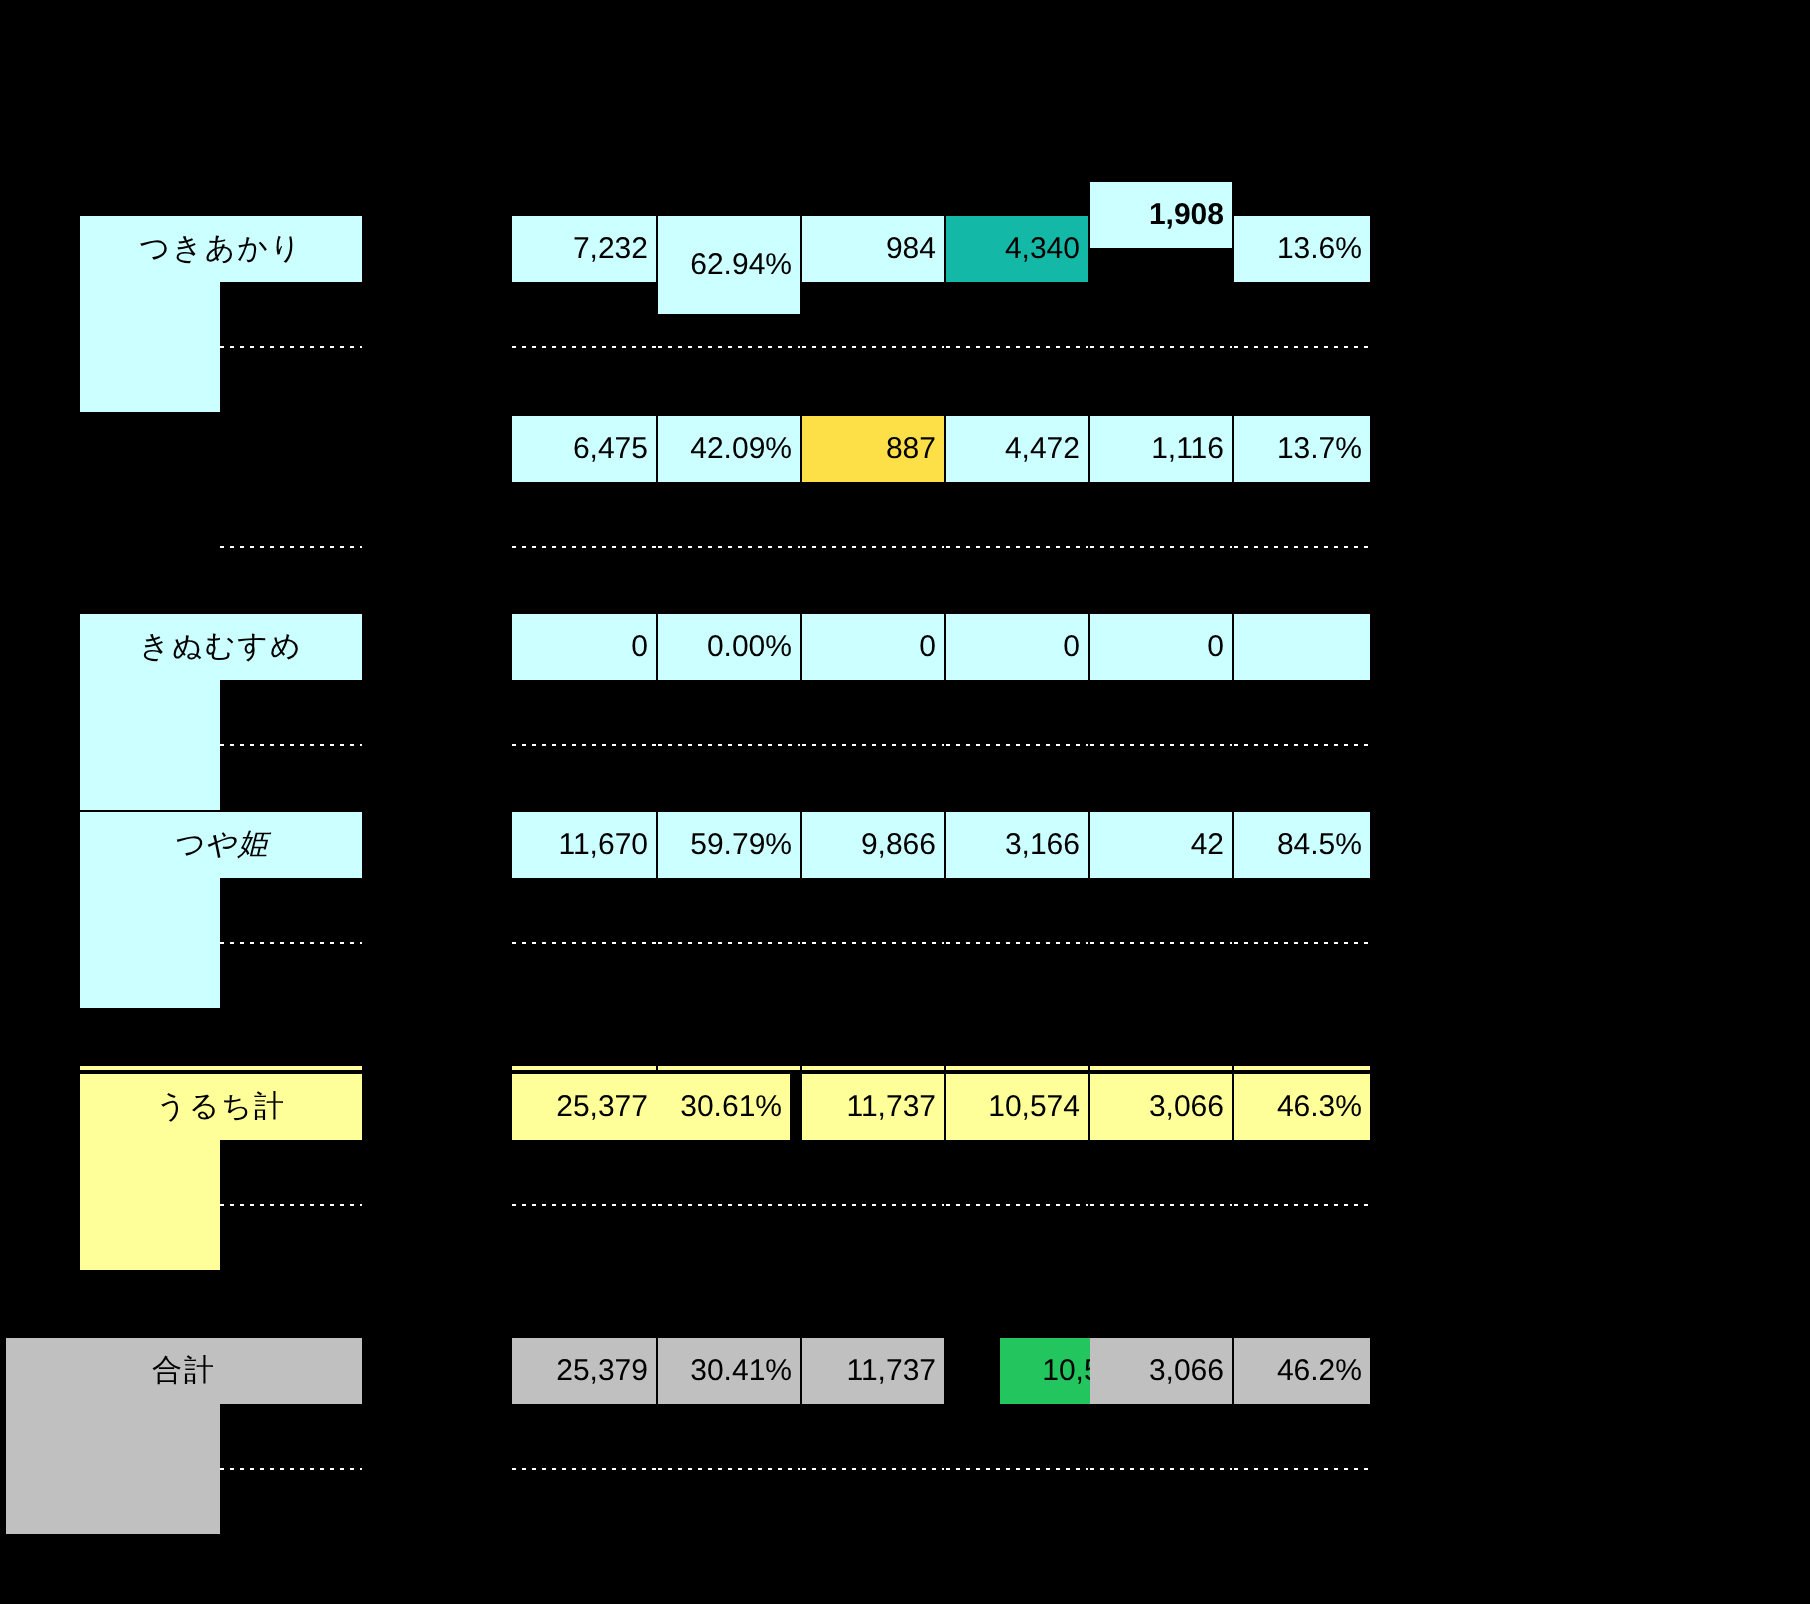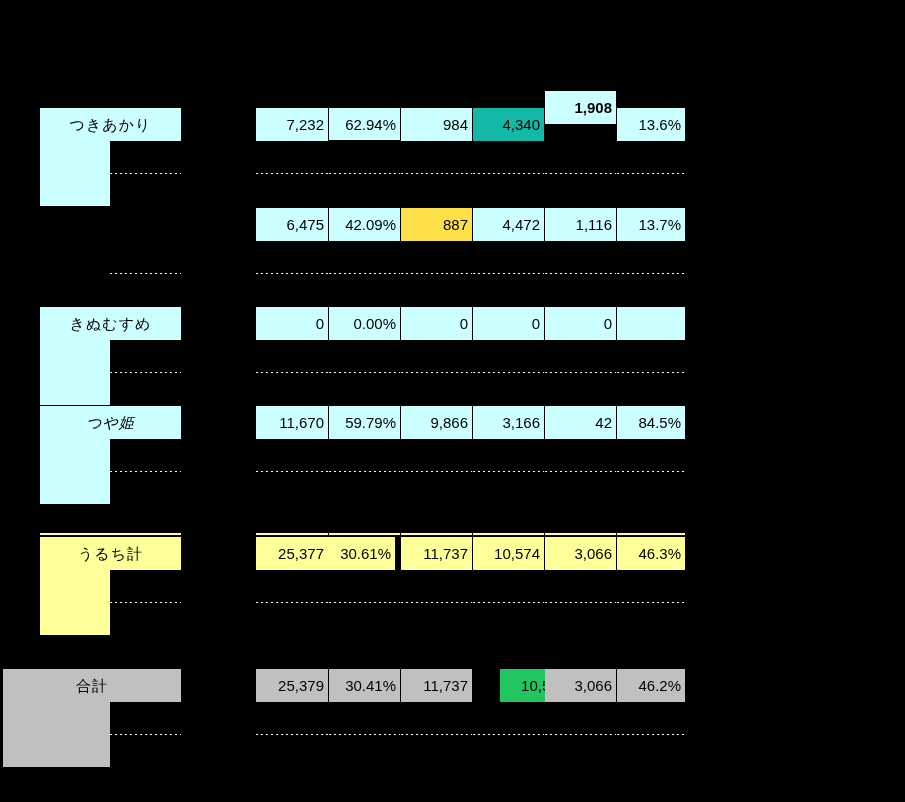--- a/index.html
+++ b/index.html
@@ -87,21 +87,21 @@
 </style>
 </head>
 <body>
 
 <div id="sheet">
     <div class="label-block" style="left: 40px; top: 108px; width: 141px; height: 98px;">
       <div class="label-stem" style="left: 0px; top: 33px; width: 70px; height: 65px; background: rgb(204, 255, 255);"></div>
       <div class="label-head" style="width: 141px; height: 33px; background: rgb(204, 255, 255);">つきあかり</div>
     </div>
     <div class="data-cell" style="left: 256px; top: 108px; width: 72px; height: 33px; background: rgb(204, 255, 255);">7,232</div>
-    <div class="data-cell" style="left: 329px; top: 108px; width: 71px; height: 32px; background: rgb(204, 255, 255);">62.94%</div>
+    <div class="data-cell" style="left: 329px; top: 108px; width: 71px; height: 49px; background: rgb(204, 255, 255);">62.94%</div>
     <div class="data-cell" style="left: 401px; top: 108px; width: 71px; height: 33px; background: rgb(204, 255, 255);">984</div>
     <div class="data-cell" style="left: 473px; top: 108px; width: 71px; height: 33px; background: #14b8a6;">4,340</div>
     <div class="data-cell" style="left: 545px; top: 91px; width: 71px; height: 33px; background: rgb(204, 255, 255); font-weight: bold;">1,908</div>
     <div class="data-cell" style="left: 617px; top: 108px; width: 68px; height: 33px; background: rgb(204, 255, 255);">13.6%</div>
     <div class="dot-rule" style="left: 110px; top: 173px; width: 71px;"></div>
     <div class="dot-rule" style="left: 256px; top: 173px; width: 72px;"></div>
     <div class="dot-rule" style="left: 329px; top: 173px; width: 71px;"></div>
     <div class="dot-rule" style="left: 401px; top: 173px; width: 71px;"></div>
     <div class="dot-rule" style="left: 473px; top: 173px; width: 71px;"></div>
     <div class="dot-rule" style="left: 545px; top: 173px; width: 71px;"></div>

